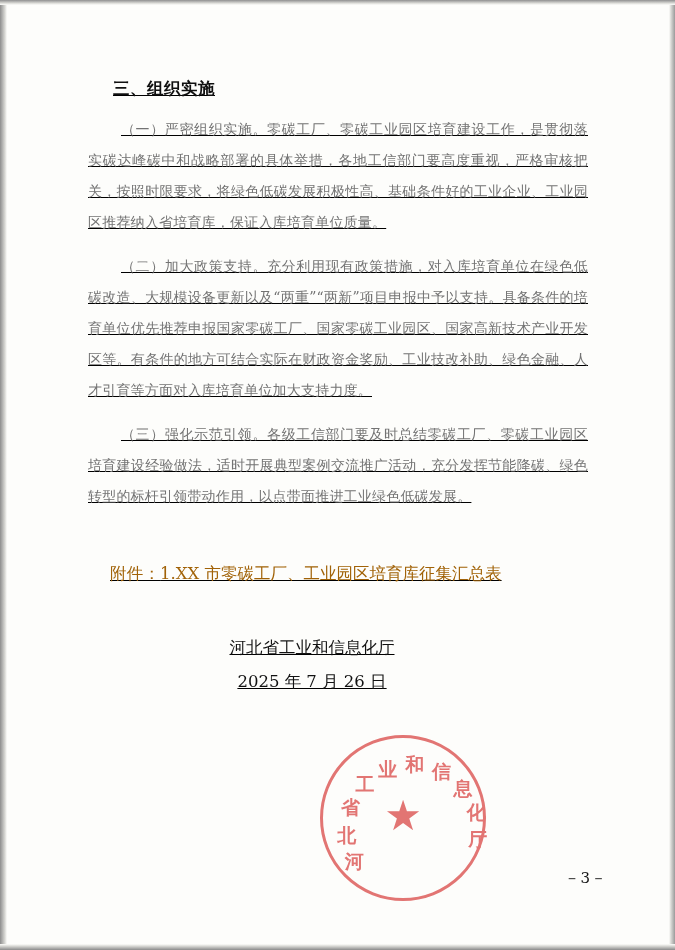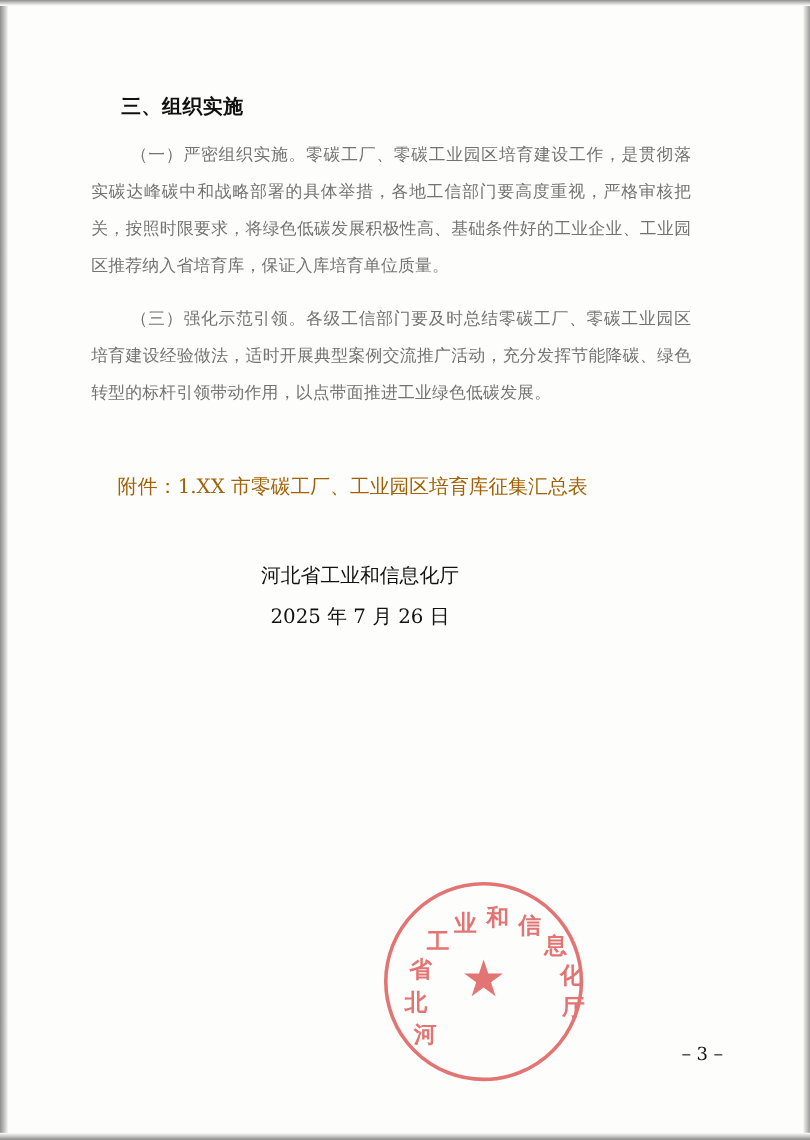--- a/index.html
+++ b/index.html
@@ -48,23 +48,24 @@
   }
   .edge-bottom {
     position: absolute;
     left: 0; right: 0; bottom: 0;
     height: 6px;
     background: linear-gradient(to top, #8a8a8a, #dededa 70%, #fdfdfb);
   }
 
   .content {
     position: absolute;
-    left: 76px;
+    left: 88px;
     top: 78px;
     width: 500px;
+    text-decoration: underline;
   }
 
   .heading {
     font-family: "DejaVu Sans", "Liberation Sans", sans-serif;
     font-weight: bold;
     font-size: 16.5px;
     color: #101010;
     letter-spacing: 0.5px;
     margin: 0 0 14px 25px;
   }
@@ -169,20 +170,21 @@
 <body>
 
 <div class="page">
   <div class="page-inner">
 
     <div class="content">
 
       <h3 class="heading">三、组织实施</h3>
 
       <p class="para">（一）严密组织实施。零碳工厂、零碳工业园区培育建设工作，是贯彻落实碳达峰碳中和战略部署的具体举措，各地工信部门要高度重视，严格审核把关，按照时限要求，将绿色低碳发展积极性高、基础条件好的工业企业、工业园区推荐纳入省培育库，保证入库培育单位质量。</p>
+      <p class="para">（二）加大政策支持。充分利用现有政策措施，对入库培育单位在绿色低碳改造、大规模设备更新以及“两重”“两新”项目申报中予以支持。具备条件的培育单位优先推荐申报国家零碳工厂、国家零碳工业园区、国家高新技术产业开发区等。有条件的地方可结合实际在财政资金奖励、工业技改补助、绿色金融、人才引育等方面对入库培育单位加大支持力度。</p>
       <p class="para">（三）强化示范引领。各级工信部门要及时总结零碳工厂、零碳工业园区培育建设经验做法，适时开展典型案例交流推广活动，充分发挥节能降碳、绿色转型的标杆引领带动作用，以点带面推进工业绿色低碳发展。</p>
 
       <div class="attach-block">
         <div class="attach-row">
           <span class="label">附件：</span><span>1.XX 市零碳工厂、工业园区培育库征集汇总表</span>
         </div>
       </div>
 
       <div class="sign-block">
         <div>河北省工业和信息化厅</div>

